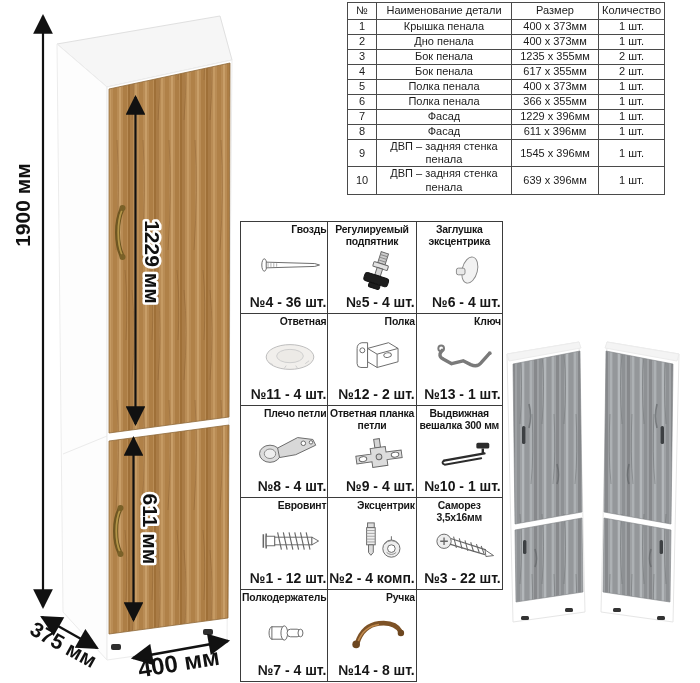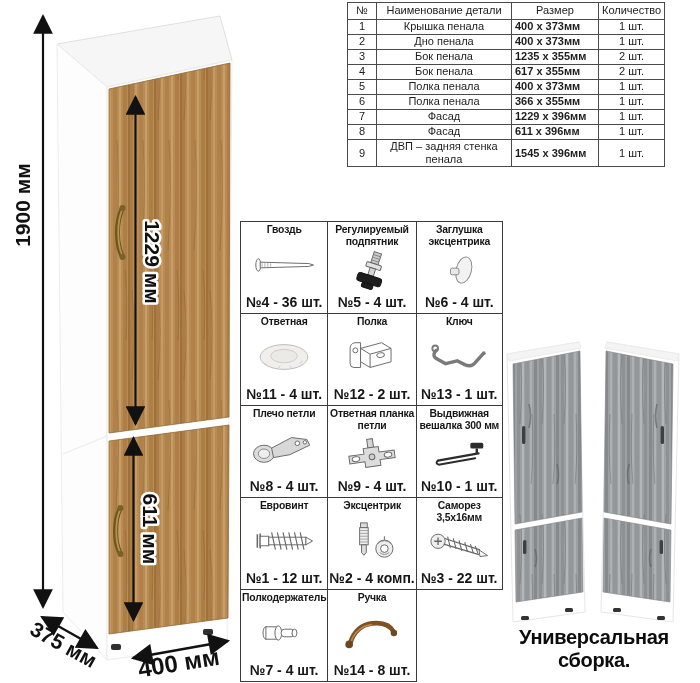--- a/index.html
+++ b/index.html
@@ -12,28 +12,28 @@
   .dim-big{font-size:24px;}
   .dim-halo{paint-order:stroke;stroke:#fff;stroke-width:5px;stroke-linejoin:round;}
 
   
   .parts{position:absolute;left:347px;top:2px;border-collapse:collapse;font-size:11px;color:#1c1c1c;background:#fff;}
   .parts th,.parts td{border:1.4px solid #4a4a4a;padding:0 3px;line-height:1.2;}
   .parts th{font-weight:normal;text-align:center;height:16px;}
   .parts td{height:14px;}
   .c-num{width:22px;text-align:center;}
   .c-name{width:128px;text-align:center;}
-  .c-size{width:80px;text-align:left;font-weight:bold;}
+  .c-size{width:80px;text-align:center;}
   .c-qty{width:58px;text-align:center;margin-left:35px;}
 
   
   .hw{position:absolute;left:240px;top:221px;border-collapse:collapse;table-layout:fixed;background:#fff;}
   .hw td{border:1.6px solid #3b3b3b;width:83px;height:87px;padding:2px 1px;vertical-align:top;}
   .hw td.empty{border:none;}
-  .cellwrap{display:flex;flex-direction:column;align-items:center;justify-content:space-between;height:100%;}
+  .cellwrap{display:flex;flex-direction:column;align-items:flex-end;justify-content:space-between;height:100%;}
   .hw-name{font-weight:bold;font-size:10.4px;text-align:center;line-height:1.12;letter-spacing:-0.2px;color:#161616;}
   .hw-count{font-weight:bold;font-size:14px;color:#161616;padding-bottom:1px;white-space:nowrap;}
   .hwicon{flex:0 0 auto;}
 
   
   .gray-svg{position:absolute;left:495px;top:334px;}
   .caption{position:absolute;left:488px;top:626px;width:212px;text-align:center;
            font-size:20px;font-weight:bold;color:#0c0c0c;letter-spacing:-0.3px;}
 </style>
 </head>
@@ -147,20 +147,26 @@
     <tr>
           <td class="c-num">8</td>
           <td class="c-name">Фасад</td>
           <td class="c-size">611 х 396мм</td>
           <td class="c-qty">1 шт.</td>
         </tr>
     <tr>
           <td class="c-num">9</td>
           <td class="c-name">ДВП – задняя стенка пенала</td>
           <td class="c-size">1545 х 396мм</td>
+          <td class="c-qty">1 шт.</td>
+        </tr>
+    <tr>
+          <td class="c-num">10</td>
+          <td class="c-name">ДВП – задняя стенка пенала</td>
+          <td class="c-size">639 х 396мм</td>
           <td class="c-qty">1 шт.</td>
         </tr>
   </tbody>
     </table>
 
   <table class="hw">
     <tbody>
         <tr>
       <td>
             <div class="cellwrap">
@@ -375,15 +381,14 @@
       <polygon points="18,30 85,17 87,178 20,190" fill="url(#grayw)" stroke="#7e8184" stroke-width="0.6"></polygon>
       <polygon points="20,196 87,184 88,258 21,268" fill="url(#grayw)" stroke="#7e8184" stroke-width="0.6"></polygon>
       <path d="M34,70 q3,12 0,24 M62,130 q3,12 0,20 M40,215 q3,10 0,18" stroke="#5f6265" stroke-width="1.6" fill="none" opacity="0.65"></path>
       <rect x="27" y="92" width="3.4" height="18" rx="1.5" fill="#3d4043"></rect>
       <rect x="28" y="206" width="3.4" height="14" rx="1.5" fill="#3d4043"></rect>
       <rect x="26" y="282" width="8" height="4" rx="1.5" fill="#333"></rect>
       <rect x="70" y="274" width="8" height="4" rx="1.5" fill="#333"></rect>
     </g>
     <use href="#gcabL" transform="translate(196,0) scale(-1,1)"></use>
   </svg>
-  <div class="caption">Универсальная сборка.</div>
 
 </div>
 
 </body></html>

